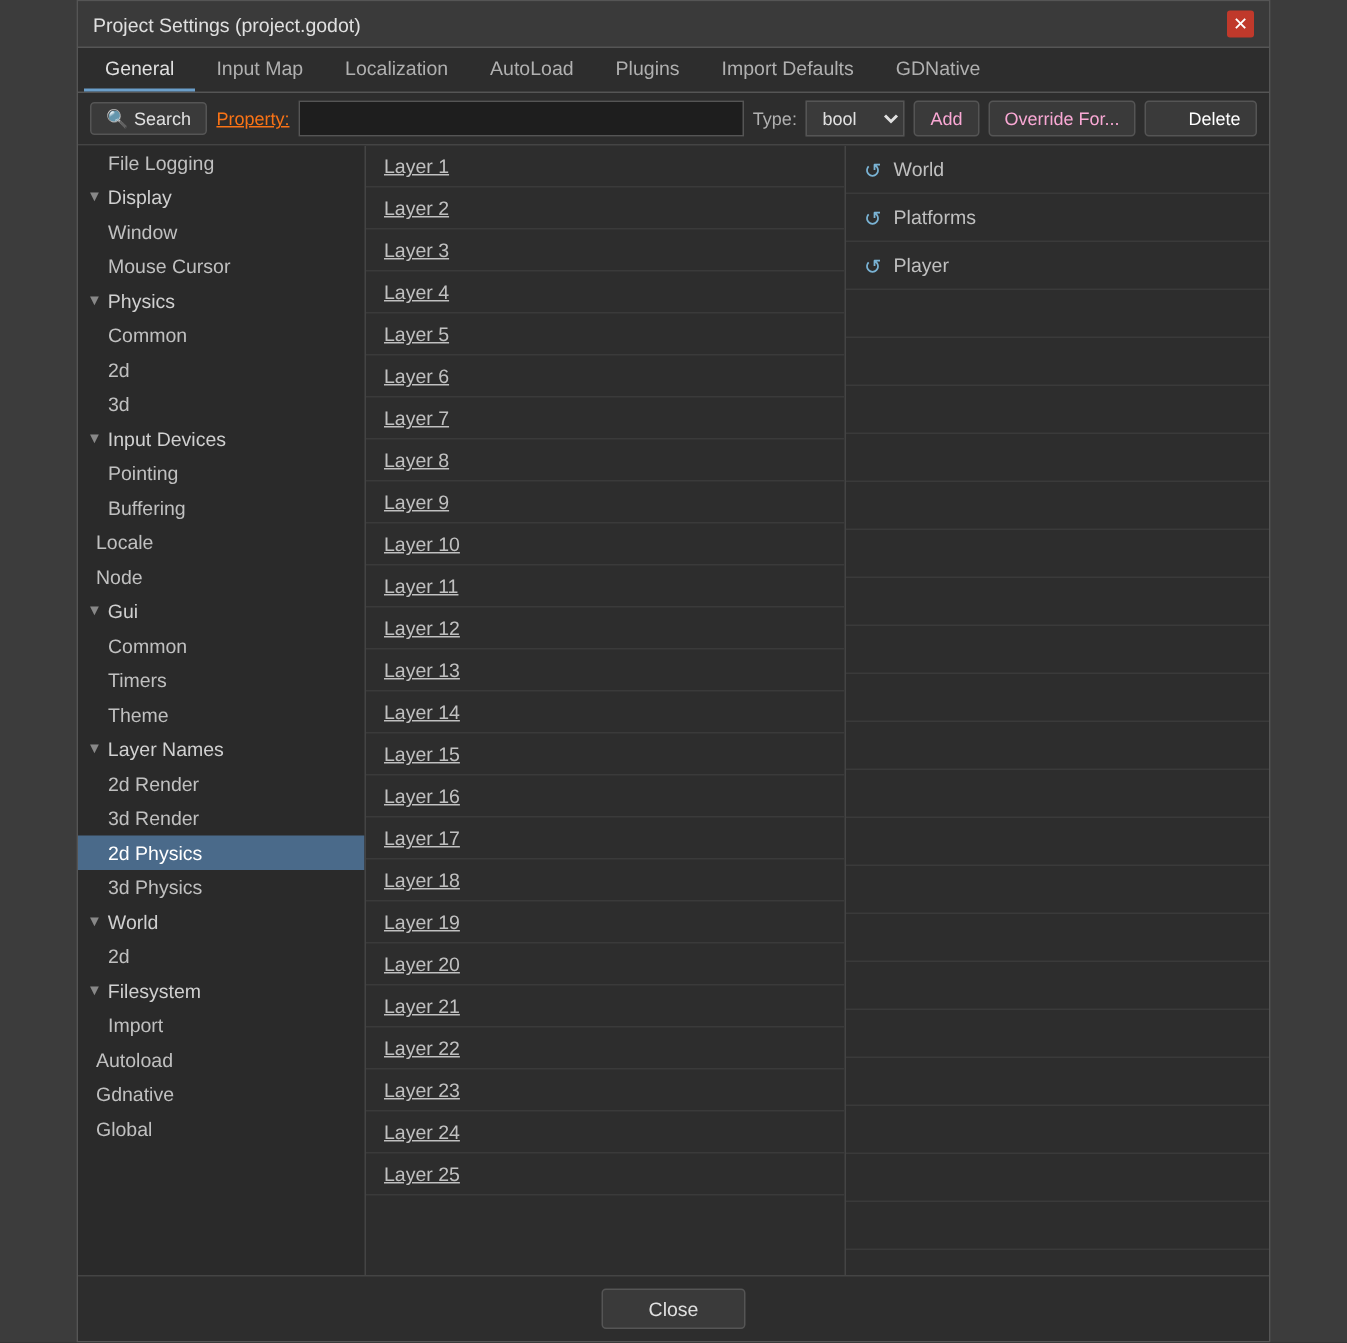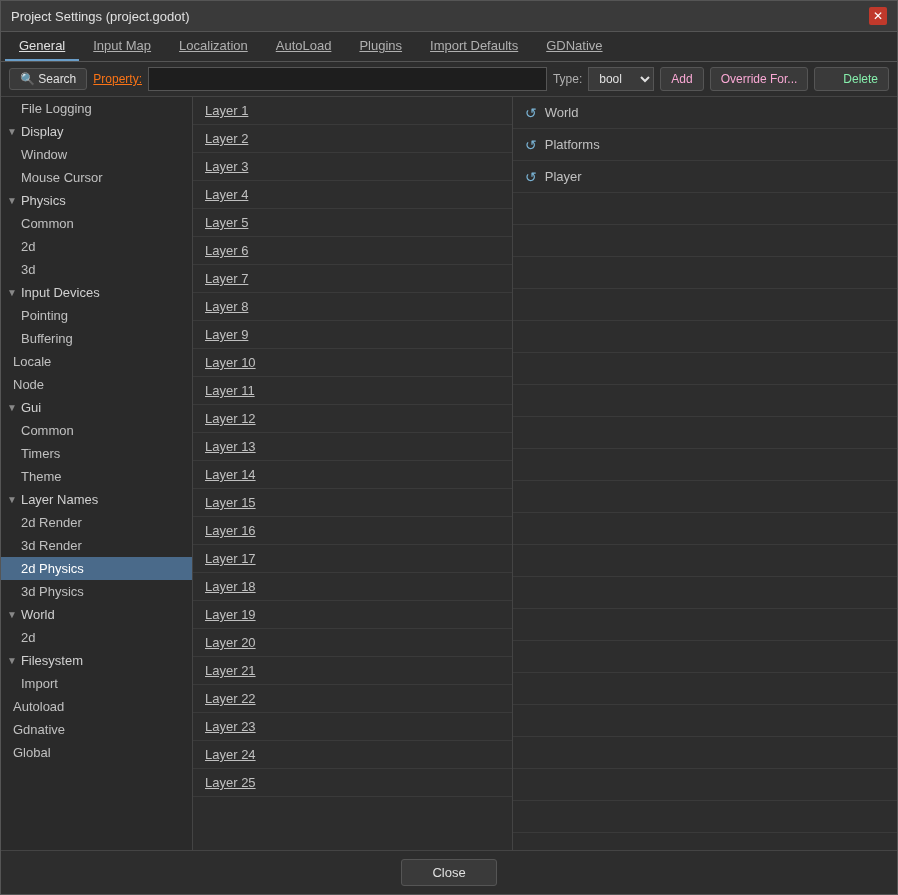--- a/index.html
+++ b/index.html
@@ -8,21 +8,21 @@
       font-family: 'Segoe UI', Tahoma, Geneva, Verdana, sans-serif;
       font-size: 13px;
       color: #e0e0e0;
       display: flex;
       justify-content: center;
       align-items: center;
       width: 898px;
       height: 895px;
     }
     .window {
-      width: 898px;
+      width: 796px;
       height: 895px;
       background: #2d2d2d;
       border: 1px solid #555;
       display: flex;
       flex-direction: column;
     }
     .title-bar {
       background: #3a3a3a;
       padding: 6px 10px;
       display: flex;
@@ -52,21 +52,20 @@
       background: #2d2d2d;
       border-bottom: 1px solid #555;
       padding: 0 4px;
     }
     .tab {
       padding: 6px 14px;
       cursor: pointer;
       color: #b0b0b0;
       border-bottom: 2px solid transparent;
       font-size: 13px;
-      text-decoration: underline;
     }
     .tab.active {
       color: #e0e0e0;
       border-bottom: 2px solid #6a9ec9;
     }
     .toolbar {
       display: flex;
       align-items: center;
       padding: 5px 8px;
       background: #2d2d2d;
@@ -116,21 +115,21 @@
       background: #3a3a3a;
       border: 1px solid #555;
       color: #f9a8d4;
       padding: 3px 10px;
       cursor: pointer;
       font-size: 12px;
       border-radius: 3px;
       height: 24px;
     }
     .toolbar-btn.delete {
-      color: #86efac;
+      color: #ffffff;
       padding-left: 28px;
     }
     .main-content {
       display: flex;
       flex: 1;
       overflow: hidden;
     }
     .sidebar {
       width: 192px;
       min-width: 192px;

